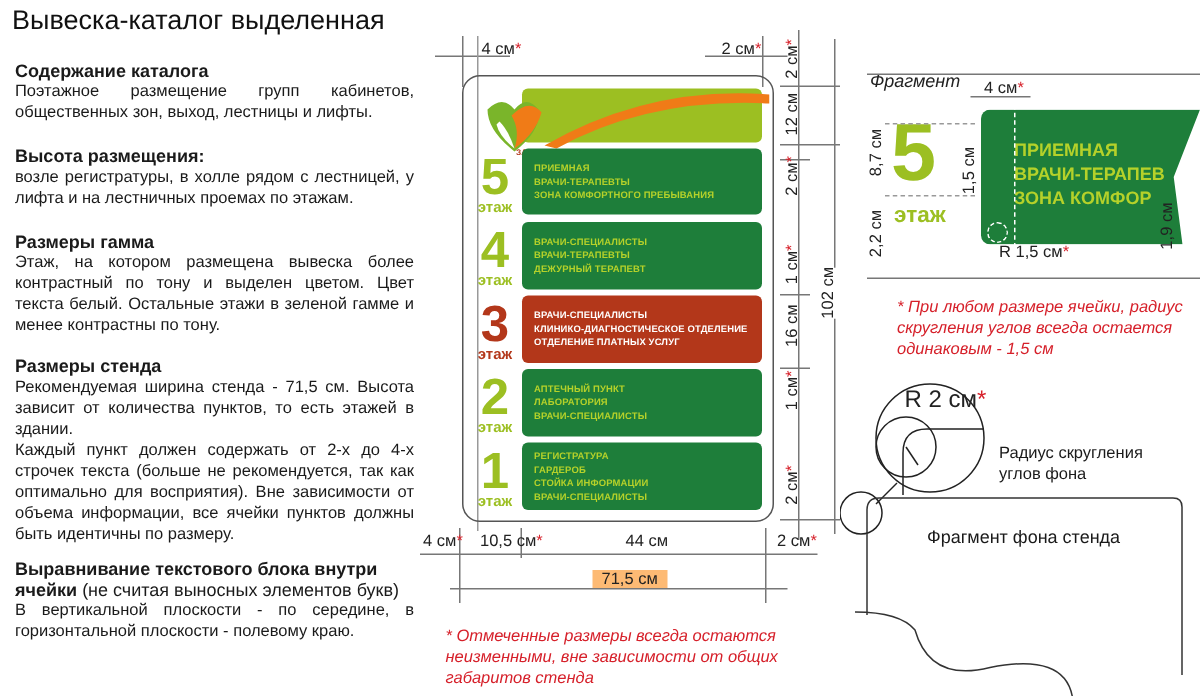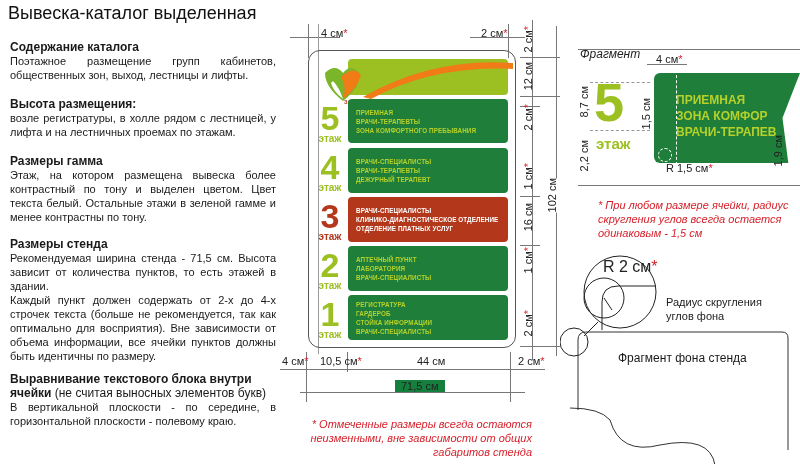--- a/index.html
+++ b/index.html
@@ -140,33 +140,33 @@
 
 <div class="abs line" style="left:280px;top:369px;width:265px;height:1px;"></div>
 <div class="abs line" style="left:300px;top:392px;width:225px;height:1px;"></div>
 <div class="abs line" style="left:306px;top:352px;width:1px;height:50px;"></div>
 <div class="abs line" style="left:347px;top:352px;width:1px;height:20px;"></div>
 <div class="abs line" style="left:510px;top:352px;width:1px;height:50px;"></div>
 <div class="abs dim" style="left:282px;top:355px;"><span>4 см</span><span class="star">*</span></div>
 <div class="abs dim" style="left:320px;top:355px;"><span>10,5 см</span><span class="star">*</span></div>
 <div class="abs dim" style="left:417px;top:355px;">44 см</div>
 <div class="abs dim" style="left:518px;top:355px;"><span>2 см</span><span class="star">*</span></div>
-<div class="abs dim" style="left:395px;top:380px;background:#15803d;padding:0 6px;">71,5 см</div>
+<div class="abs dim" style="left:395px;top:380px;background:#fdba74;padding:0 6px;">71,5 см</div>
 
-<div class="abs note" style="left:297px;top:417px;width:235px;text-align:right;">* Отмеченные размеры всегда остаются неизменными, вне зависимости от общих габаритов стенда</div>
+<div class="abs note" style="left:297px;top:417px;width:235px;">* Отмеченные размеры всегда остаются неизменными, вне зависимости от общих габаритов стенда</div>
 
 <div class="abs" style="left:580px;top:35px;font-size:12px;font-style:italic;color:#222;margin-top:12px;">Фрагмент</div>
 <div class="abs line" style="left:578px;top:49px;width:222px;height:1px;"></div>
 <div class="abs dim" style="left:656px;top:53px;"><span>4 см</span><span class="star">*</span></div>
 <div class="abs line" style="left:647px;top:64px;width:40px;height:1px;"></div>
 <div class="abs" style="left:654px;top:73px;width:146px;height:90px;background:#1e7e3a;border-radius:6px 0 0 6px;clip-path:polygon(0 0,100% 0,88% 50%,92% 100%,0 100%);"></div>
 <div class="abs" style="left:676px;top:92px;font-weight:bold;font-size:12px;line-height:16px;color:#b5d12a;">
   <div>ПРИЕМНАЯ</div>
+    <div>ВРАЧИ-ТЕРАПЕВ</div>
     <div>ЗОНА КОМФОР</div>
-    <div>ВРАЧИ-ТЕРАПЕВ</div>
 </div>
 <div class="abs" style="left:676px;top:70px;width:0;height:95px;border-left:1px dashed #fff;"></div>
 <div class="abs" style="left:594px;top:76px;font-size:54px;font-weight:bold;line-height:52px;color:#9cbf22;">5</div>
 <div class="abs" style="left:596px;top:135px;font-size:15px;font-weight:bold;color:#9cbf22;">этаж</div>
 <div class="abs" style="left:590px;top:130px;width:60px;height:0;border-top:1px dashed #999;"></div>
 <div class="abs" style="left:590px;top:82px;width:60px;height:0;border-top:1px dashed #999;"></div>
 <div class="abs dim vtext" style="left:578px;top:86px;">8,7 см</div>
 <div class="abs dim vtext" style="left:578px;top:140px;">2,2 см</div>
 <div class="abs dim vtext" style="left:640px;top:98px;">1,5 см</div>
 <div class="abs dim" style="left:666px;top:162px;"><span>R 1,5 см</span><span class="star">*</span></div>

